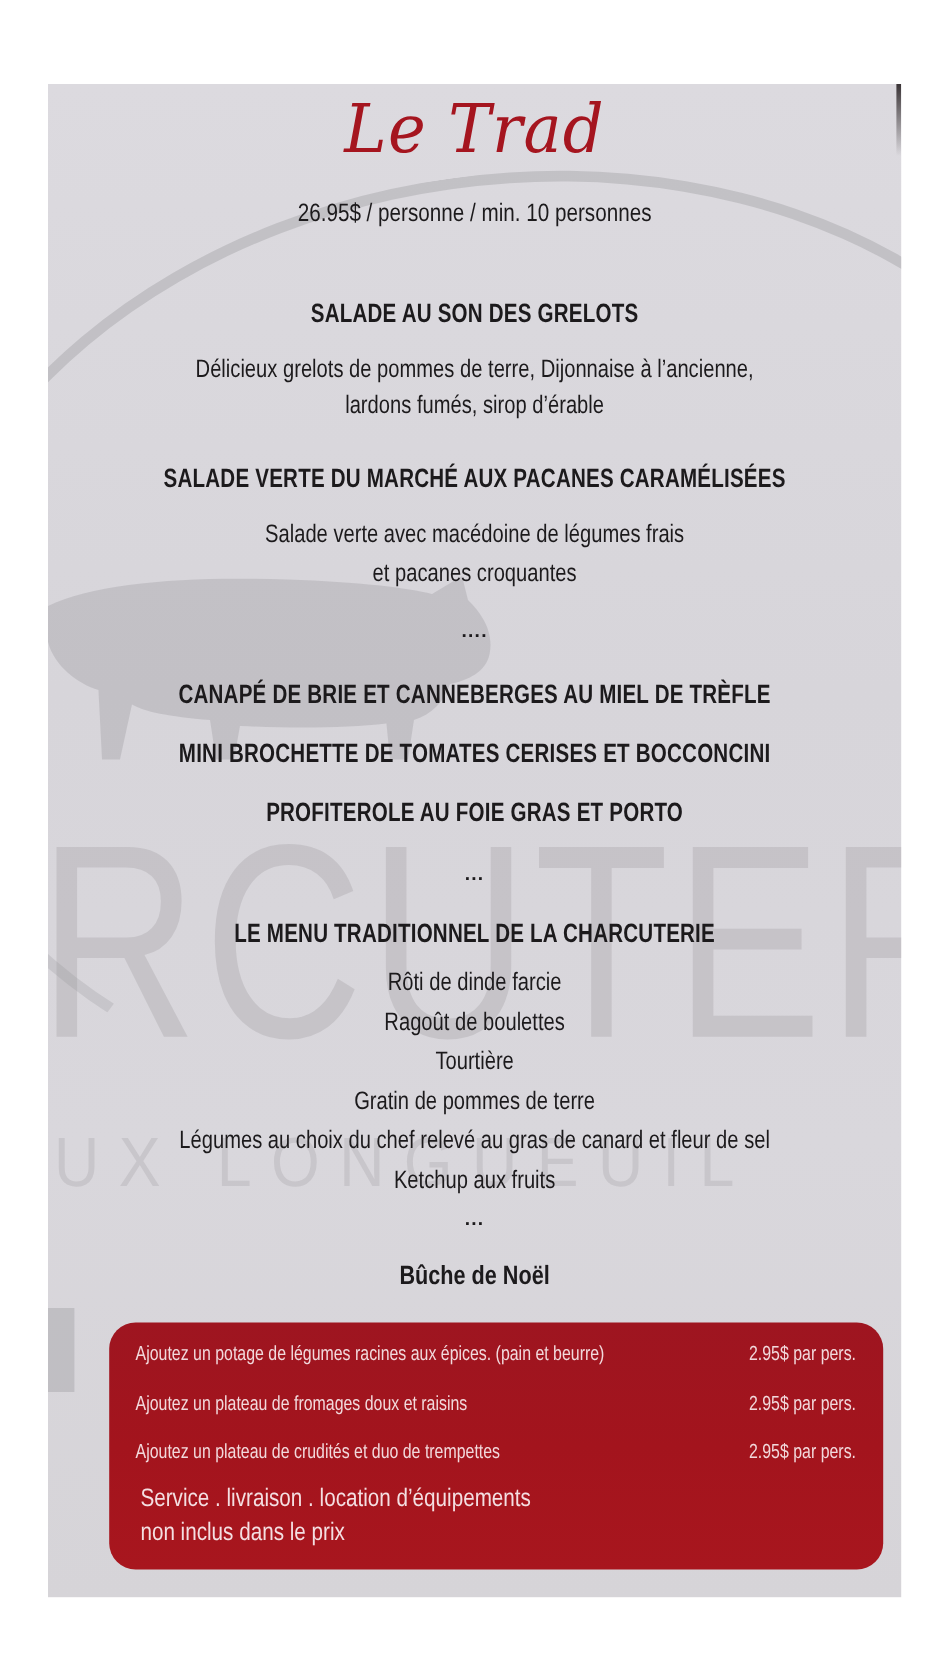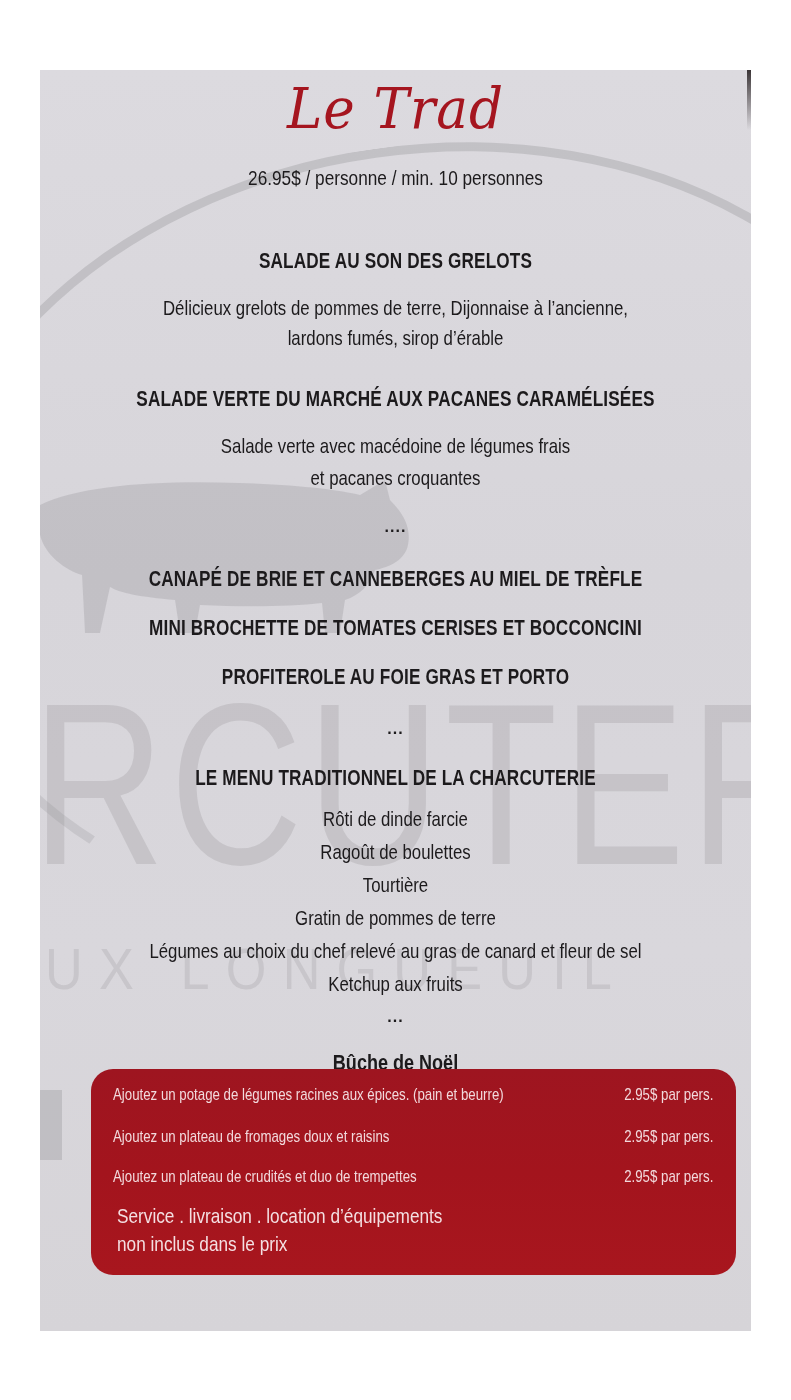--- a/index.html
+++ b/index.html
@@ -112,21 +112,21 @@
       letter-spacing: 1px;
     }
     .dessert {
       font-weight: bold;
       font-size: 22px;
       transform: scaleX(0.82);
     }
 
     .addons-box {
       position: absolute;
-      left: 51px; top: 999px;
+      left: 51px; top: 1032px;
       width: 645px; height: 206px;
       background: linear-gradient(180deg, #9e1520 0%, #a3141d 50%, #a8161e 100%);
       border-radius: 22px;
       color: #f2d9dc;
     }
     .addon-row {
       position: absolute; left: 22px; width: 600px;
       font-size: 17px;
       white-space: nowrap;
     }

